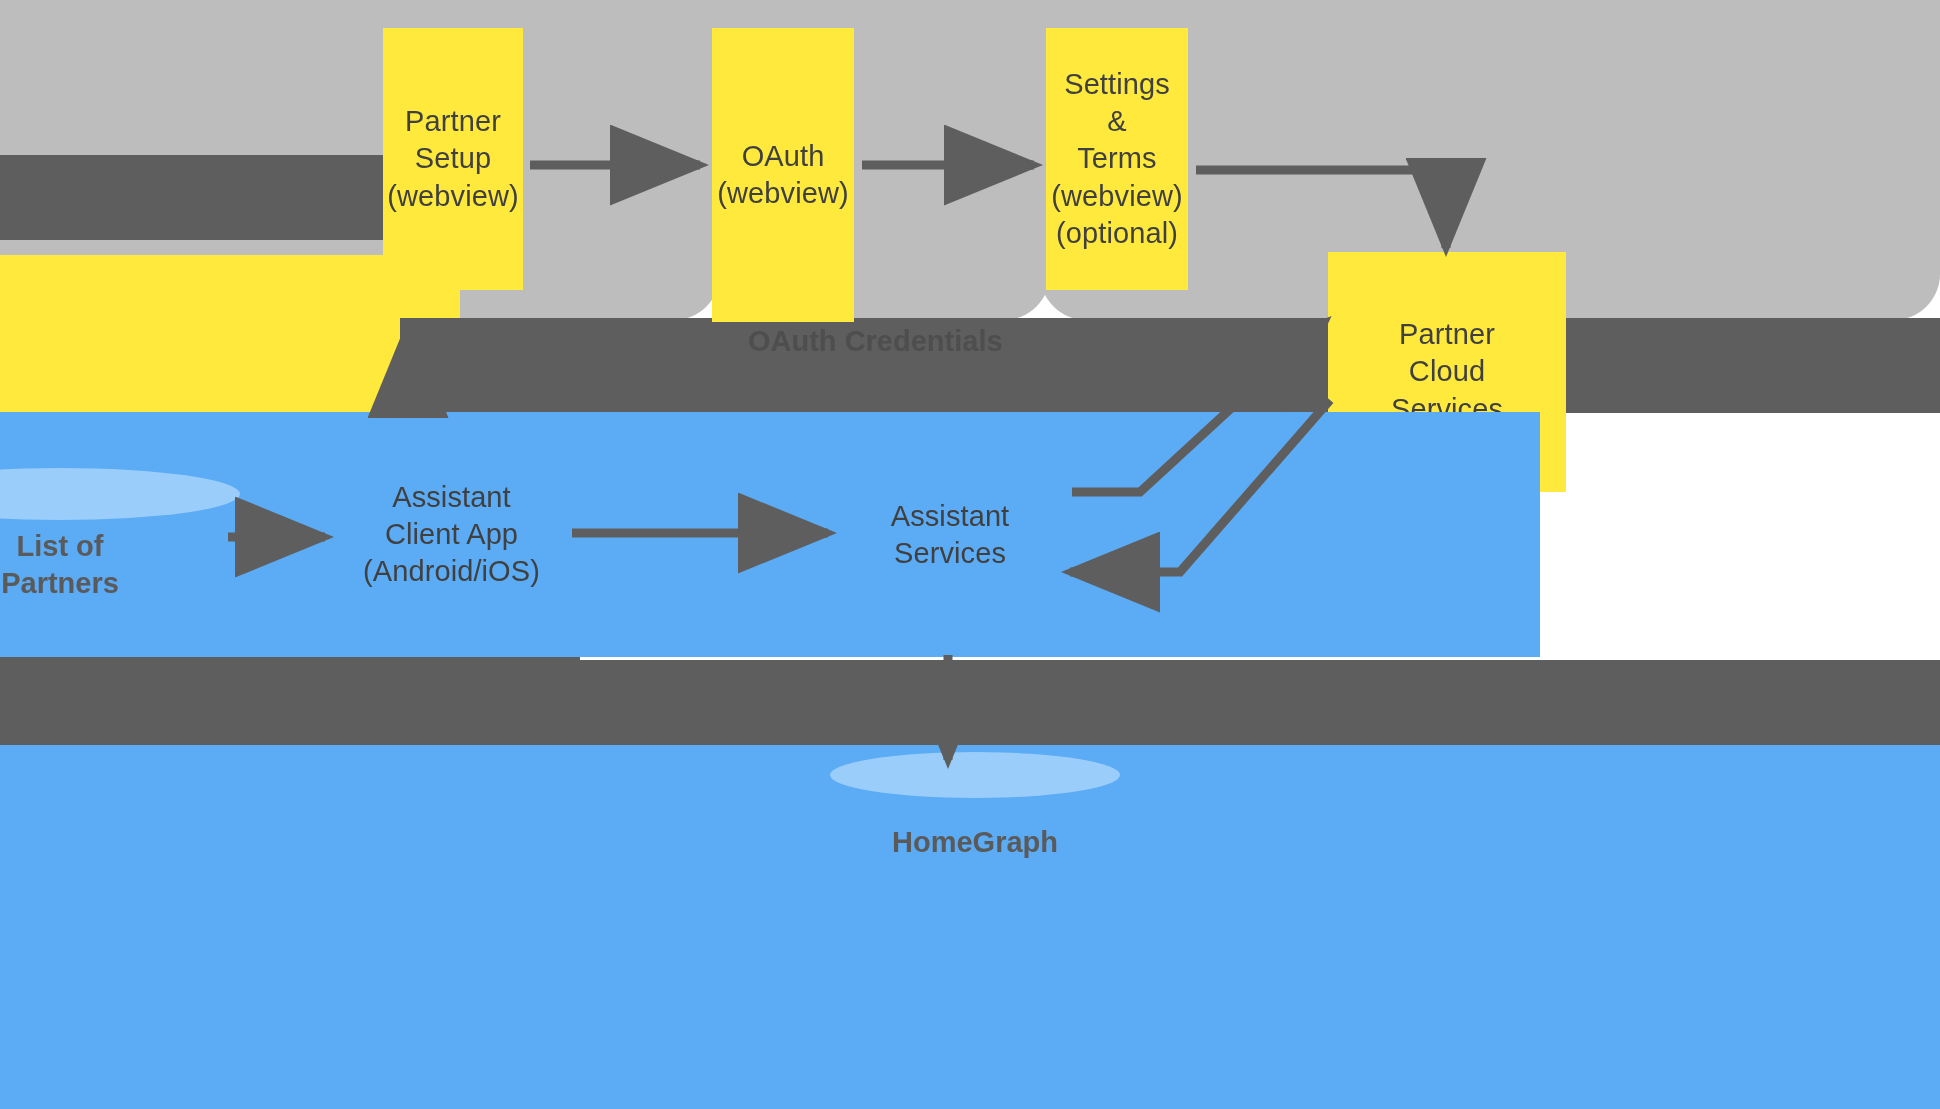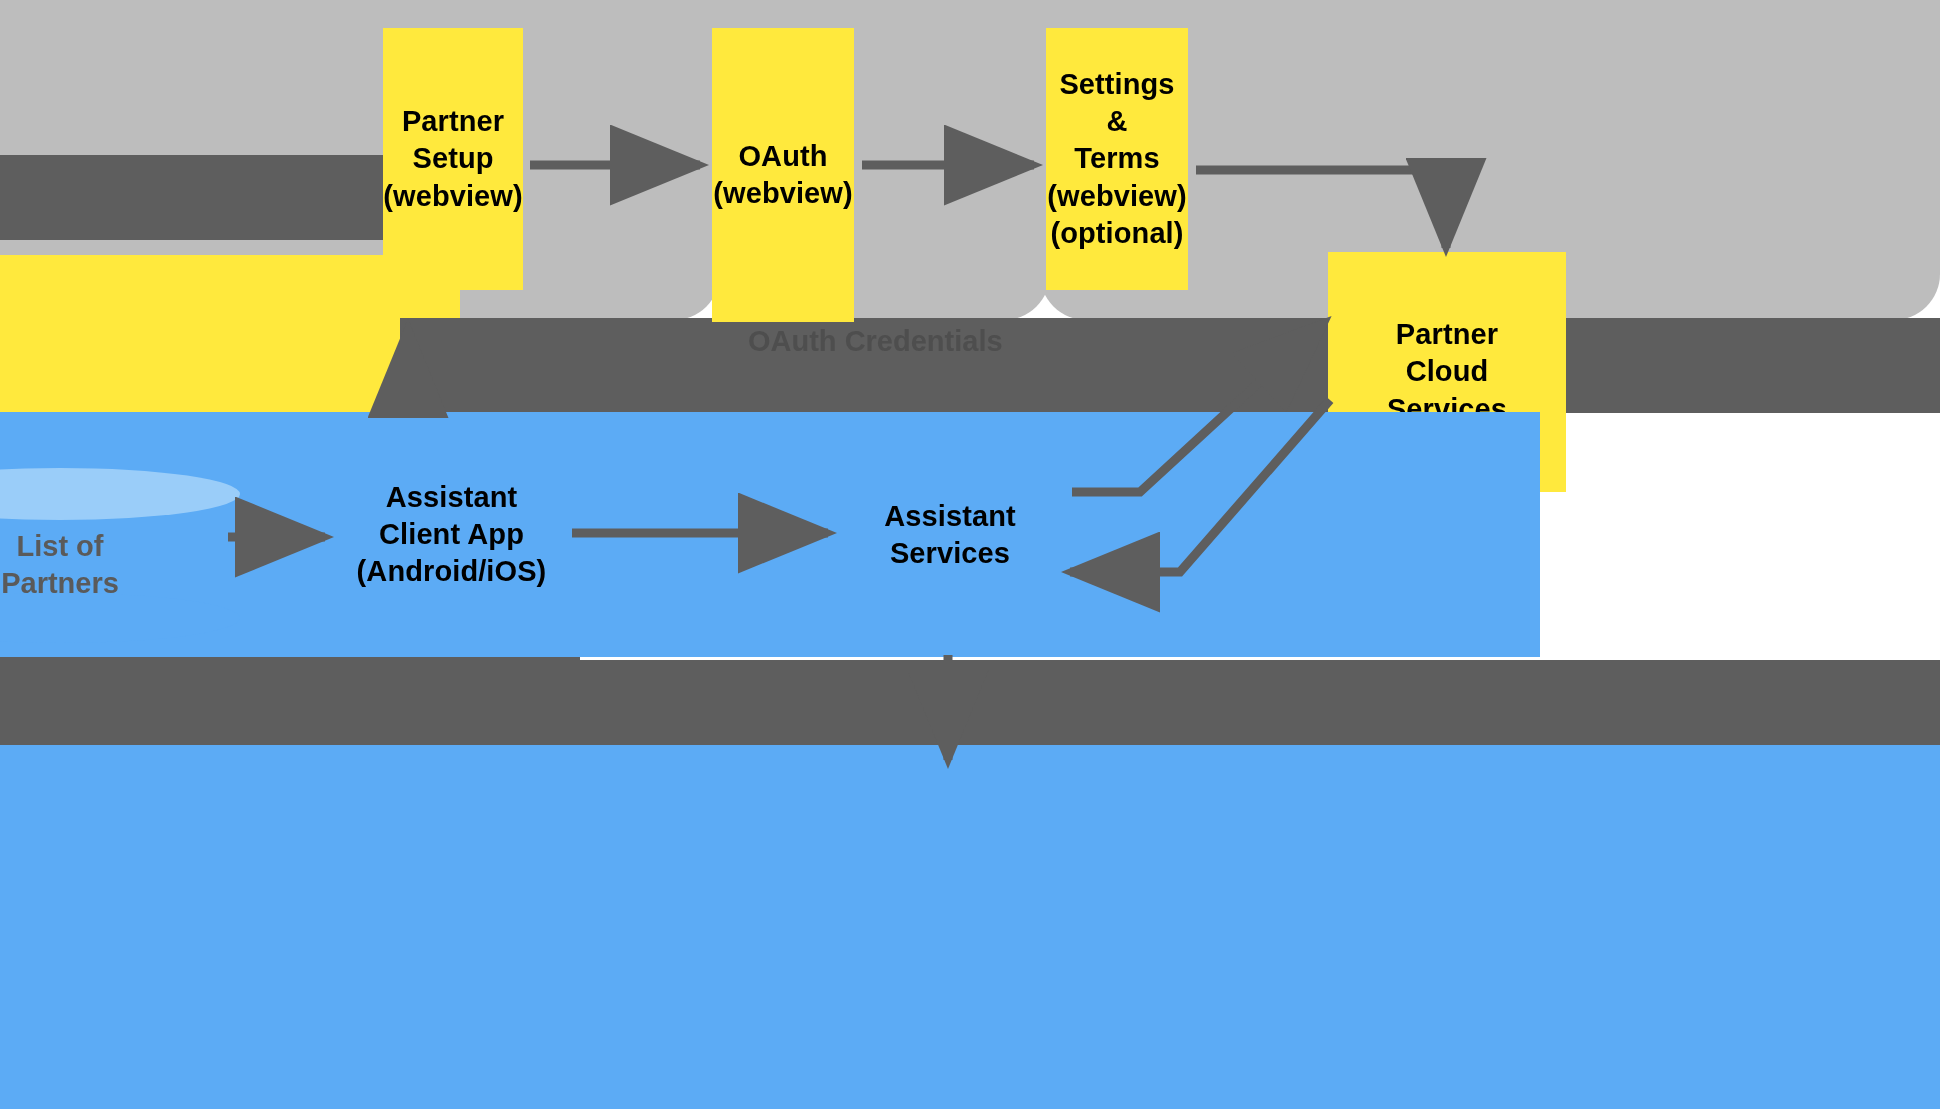--- a/index.html
+++ b/index.html
@@ -25,22 +25,22 @@
     border-radius: 46px;
   }
 
   
   .box {
     box-sizing: border-box;
     display: flex;
     align-items: center;
     justify-content: center;
     text-align: center;
-    color: #000000;
-    font-weight: bold;
+    color: #404040;
+    font-weight: normal;
     line-height: 1.28;
     letter-spacing: 0.1px;
   }
   .box-yellow { background: #ffe93d; }
   .box-blue   { background: #5cabf5; }
 
   .box-label {
     white-space: pre-line;
     padding: 0 6px;
   }
@@ -165,20 +165,26 @@
   </div>
 
   <div class="abs cyl" style="left:-120px; top:468px; width:360px; height:200px;">
     <div class="cyl-body" style="top:25px; width:360px; height:150px;"></div>
     <div class="cyl-bottom" style="top:125px; width:360px; height:50px;"></div>
     <div class="cyl-top" style="top:0px; width:360px; height:52px;"></div>
     <div class="cyl-label" style="top:60px; font-size:29px;">List of
 Partners</div>
   </div>
 
+  <div class="abs cyl" style="left:830px; top:752px; width:290px; height:210px;">
+    <div class="cyl-body" style="top:22px; width:290px; height:150px;"></div>
+    <div class="cyl-bottom" style="top:122px; width:290px; height:48px;"></div>
+    <div class="cyl-top" style="top:0px; width:290px; height:46px;"></div>
+    <div class="cyl-label" style="top:72px; font-size:29px;">HomeGraph</div>
+  </div>
 
   <svg class="overlay" viewBox="0 0 1940 1109">
     <defs>
       <marker id="ah" markerWidth="11" markerHeight="9" refX="10" refY="4.5" orient="auto">
         <polygon points="0,0 11,4.5 0,9" fill="#5e5e5e"></polygon>
       </marker>
       <marker id="ah2" markerWidth="11" markerHeight="9" refX="10" refY="4.5" orient="auto">
         <polygon points="0,0 11,4.5 0,9" fill="#5e5e5e"></polygon>
       </marker>
     </defs>

